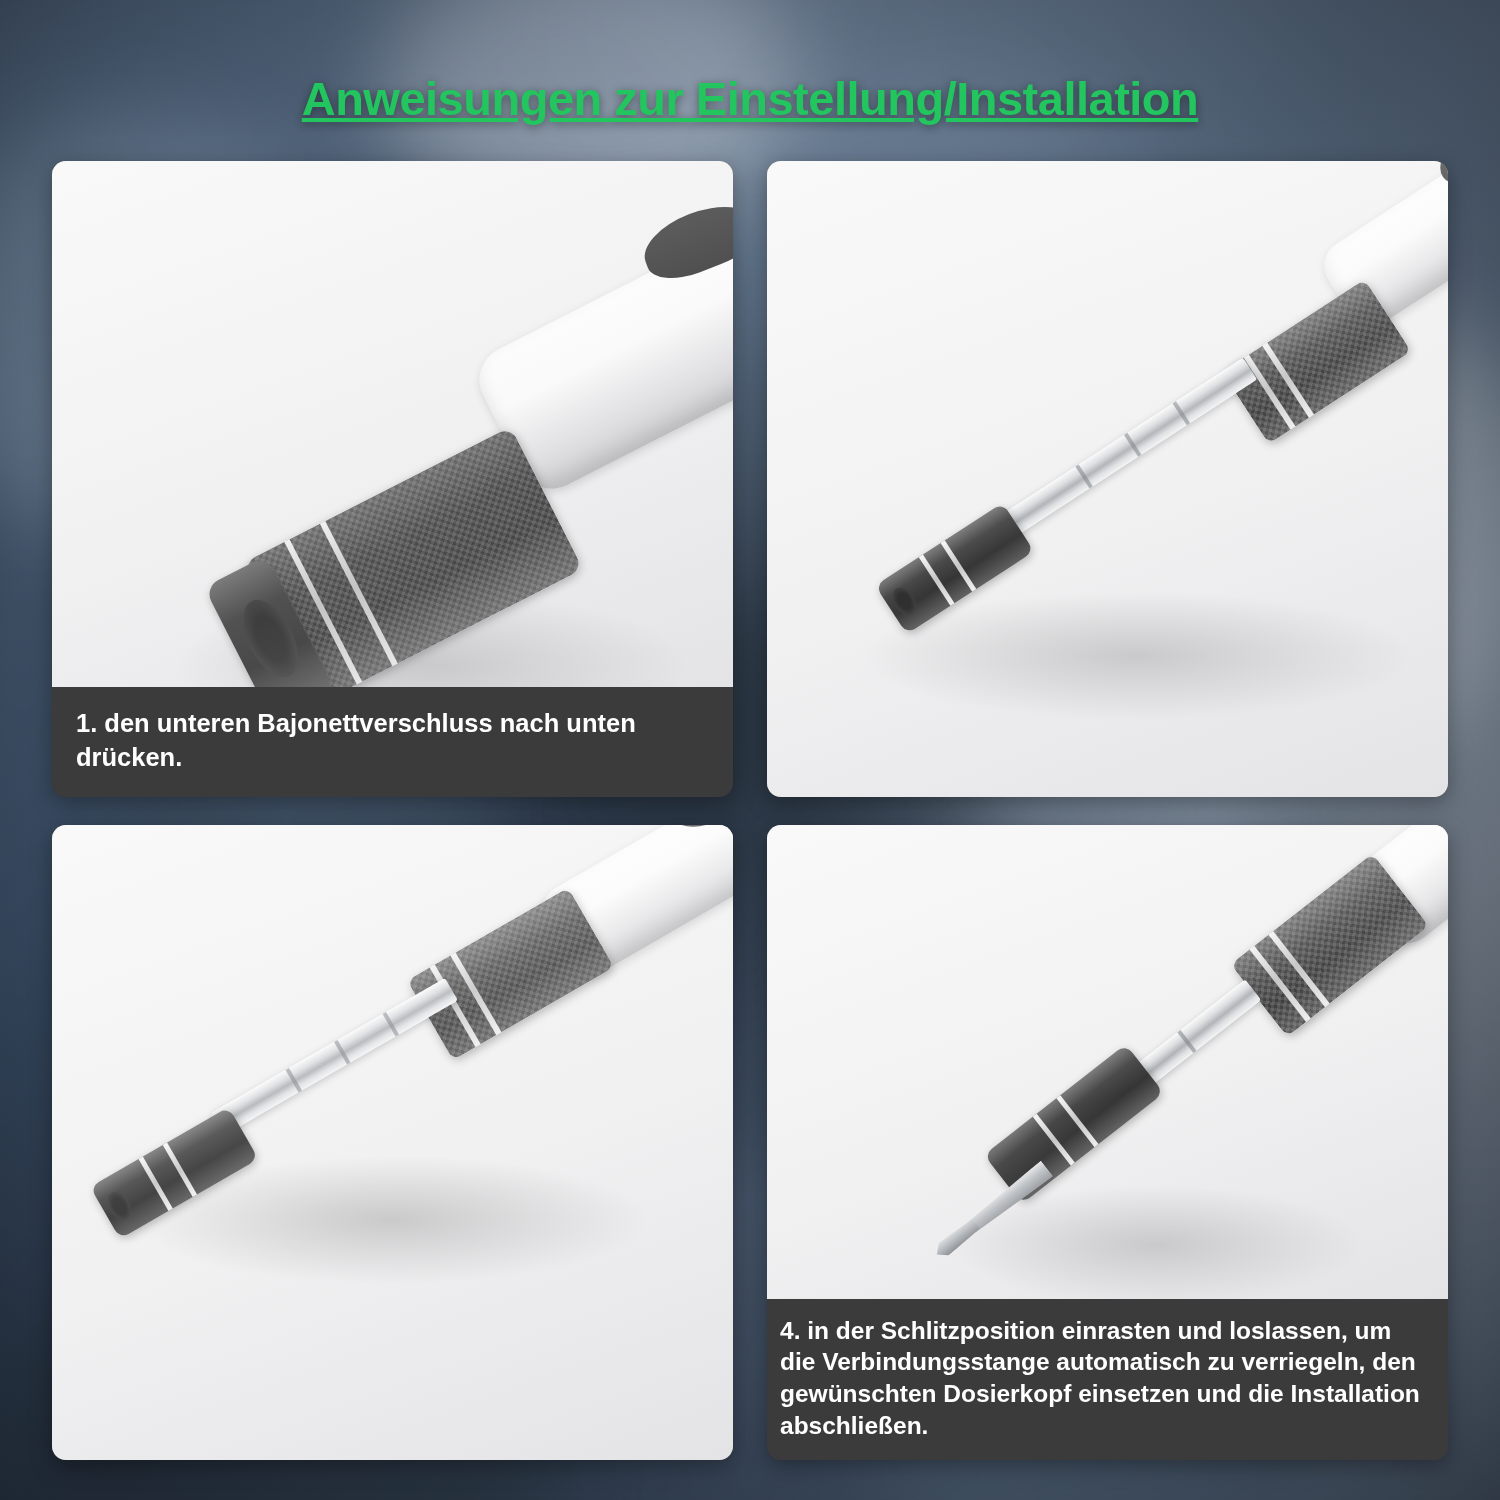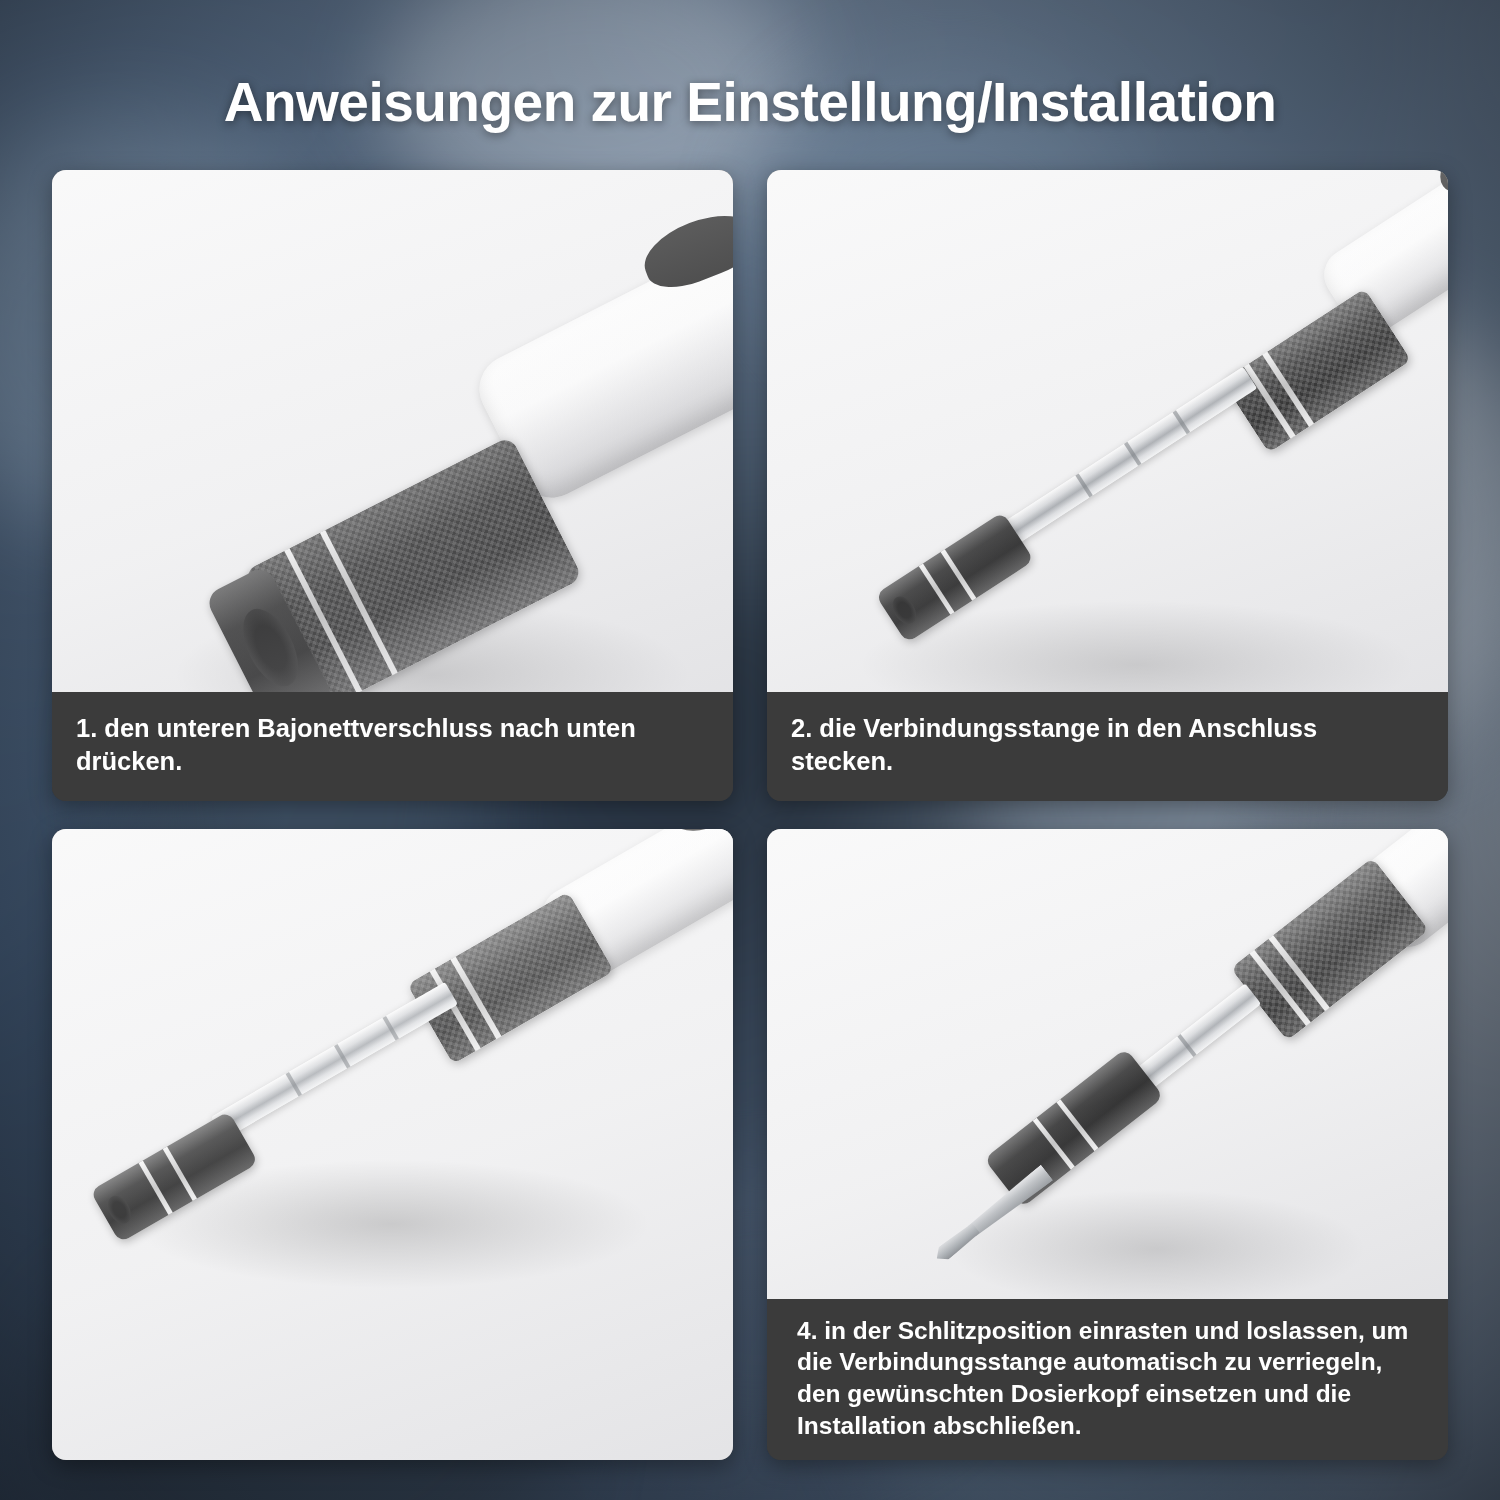--- a/index.html
+++ b/index.html
@@ -66,30 +66,31 @@
     position: relative;
     z-index: 2;
     width: 1500px;
     height: 1500px;
     padding: 46px 52px 40px 52px;
     display: flex;
     flex-direction: column;
   }
 
   .page-title {
-    color: #ffffff;
-    font-size: 55px;
+    color: #22c55e;
+    font-size: 47px;
     font-weight: bold;
     text-align: center;
     letter-spacing: -0.5px;
     line-height: 1.05;
     text-shadow: 0 2px 10px rgba(0,0,0,0.45);
     margin-top: 28px;
     margin-bottom: 38px;
     white-space: nowrap;
+    text-decoration: underline;
   }
 
   .grid {
     flex: 1;
     display: grid;
     grid-template-columns: 1fr 1fr;
     grid-template-rows: 1fr 1fr;
     gap: 28px 34px;
   }
 
@@ -111,21 +112,21 @@
   }
 
   .caption {
     background: #3b3b3b;
     color: #ffffff;
     font-size: 25.5px;
     font-weight: bold;
     line-height: 1.32;
     padding: 20px 24px 22px 24px;
   }
-  .caption.tall { font-size: 24.5px; line-height: 1.3; padding: 16px 22px 18px 30px; }
+  .caption.tall { font-size: 24.5px; line-height: 1.3; padding: 16px 22px 18px 13px; }
 
   
   .tool { position: absolute; transform-origin: 50% 50%; }
 
   
   .handle {
     position: absolute;
     background: linear-gradient(180deg, #ffffff 0%, #fdfdfd 36%, #e2e2e4 72%, #c9c9cc 100%);
     border-radius: 34px;
     box-shadow: inset 0 -10px 18px rgba(0,0,0,0.14), 0 3px 10px rgba(0,0,0,0.18);
@@ -277,21 +278,20 @@
         </div>
 
         <div class="tool" style="left:60px; top:300px; width:260px; height:200px; transform: rotate(-33deg);">
           <div class="barrel" style="left:48px; top:76px; width:152px; height:58px; border-radius:10px;">
             <div class="ring" style="left:52px;"></div>
             <div class="ring" style="left:78px;"></div>
             <div class="bore" style="left:6px; top:14px; width:20px; height:30px; border-radius:50%;"></div>
           </div>
         </div>
       </div>
-      <div class="caption">2. die Verbindungsstange in den Anschluss stecken.</div>
     </div>
 
     <div class="card">
       <div class="photo">
         <div class="soft-shadow" style="left:80px; top:330px; width:520px; height:130px;"></div>
 
         <div class="tool" style="left:430px; top:-50px; width:320px; height:230px; transform: rotate(-30deg);">
           <div class="handle" style="left:60px; top:70px; width:250px; height:96px; border-radius:26px;"></div>
           <div class="handle-cap" style="left:222px; top:40px; width:100px; height:54px; border-radius:50%;"></div>
         </div>

